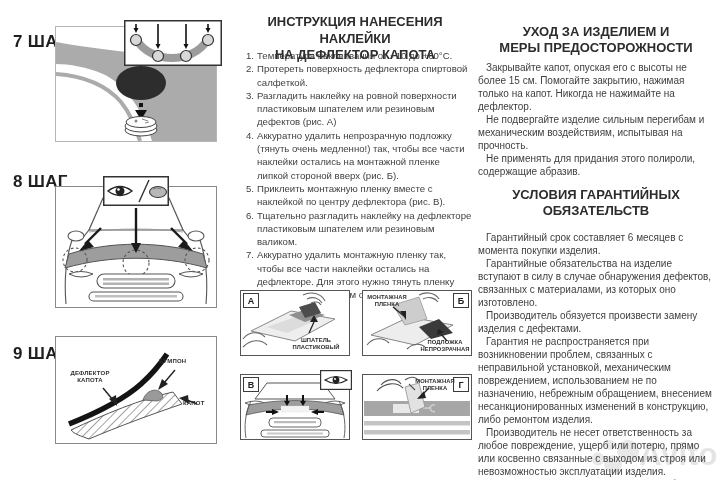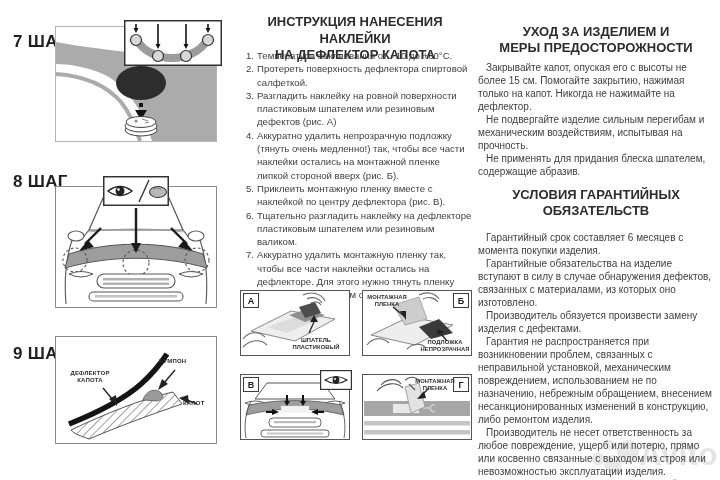--- a/index.html
+++ b/index.html
@@ -278,21 +278,21 @@
     </span>
   </div>
 
   <div class="right-col">
     <h2 class="rc-title">
       <span>УХОД ЗА ИЗДЕЛИЕМ И</span><br><span>МЕРЫ ПРЕДОСТОРОЖНОСТИ</span>
     </h2>
     <div class="rc-body care-body">
       <p>Закрывайте капот, опуская его с высоты не более 15 см. Помогайте закрытию, нажимая только на капот. Никогда не нажимайте на дефлектор.</p>
       <p>Не подвергайте изделие сильным перегибам и механическим воздействиям, испытывая на прочность.</p>
-      <p>Не применять для придания блеска шпателем, содержащие абразив.</p>
+      <p>Не применять для придания этого полироли, содержащие абразив.</p>
     </div>
     <h2 class="rc-title warranty-title">УСЛОВИЯ ГАРАНТИЙНЫХ ОБЯЗАТЕЛЬСТВ</h2>
     <div class="rc-body">
       <p>Гарантийный срок составляет 6 месяцев с момента покупки изделия.</p>
       <p>Гарантийные обязательства на изделие вступают в силу в случае обнаружения дефектов, связанных с материалами, из которых оно изготовлено.</p>
       <p>Производитель обязуется произвести замену изделия с дефектами.</p>
       <p>Гарантия не распространяется при возникновении проблем, связанных с неправильной установкой, механическим повреждением, использованием не по назначению, небрежным обращением, внесением несанкционированных изменений в конструкцию, либо ремонтом изделия.</p>
       <p>Производитель не несет ответственность за любое повреждение, ущерб или потерю, прямо или косвенно связанные с выходом из строя или невозможностью эксплуатации изделия.</p>
       <p>Перед установкой покупатель должен убедиться в исправности изделия и пригодности его для использования по назначению, а так же принять на себя риск и ответственность, связанные с его эксплуатацией.</p>
     </div>

